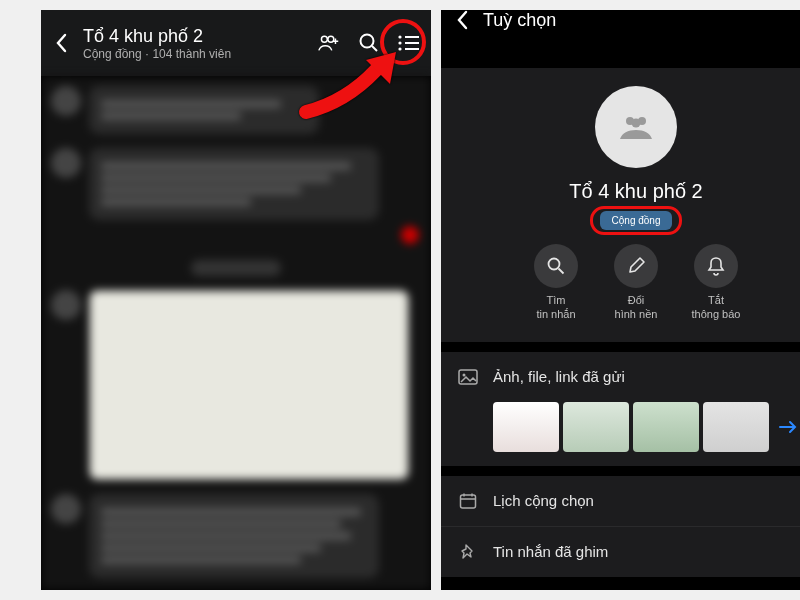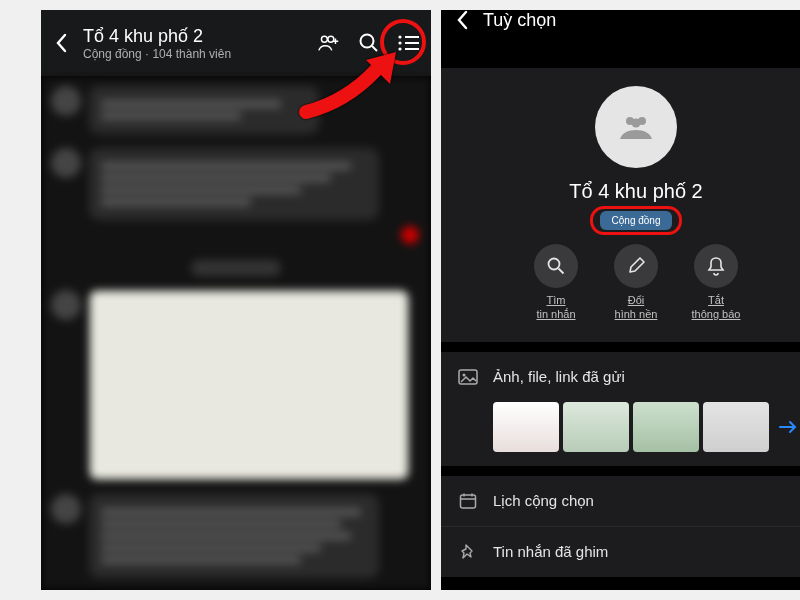--- a/index.html
+++ b/index.html
@@ -86,21 +86,21 @@
   .action-row {
     display:flex; justify-content:space-around; padding:14px 6px 4px 6px;
   }
   .action {
     display:flex; flex-direction:column; align-items:center; gap:6px; width:80px;
   }
   .action-btn {
     width:44px; height:44px; border-radius:50%; background:#3a3a3c;
     display:flex; align-items:center; justify-content:center; color:#e5e5e5;
   }
-  .action-lbl { color:#c0c0c0; font-size:11px; text-align:center; line-height:1.25;text-decoration:underline; }
+  .action-lbl { color:#c0c0c0; font-size:11px; text-align:center; line-height:1.25; }
 
   .section {
     background:#1c1c1e; margin-top:10px; padding:0;
   }
   .row {
     display:flex; align-items:center; padding:14px 16px; gap:14px; color:#e5e5e5;
   }
   .row + .row { border-top:1px solid #2a2a2c; }
   .row-icon { width:22px; height:22px; display:flex; align-items:center; justify-content:center; color:#aaa; }
   .row-label { flex:1; font-size:15px; }

